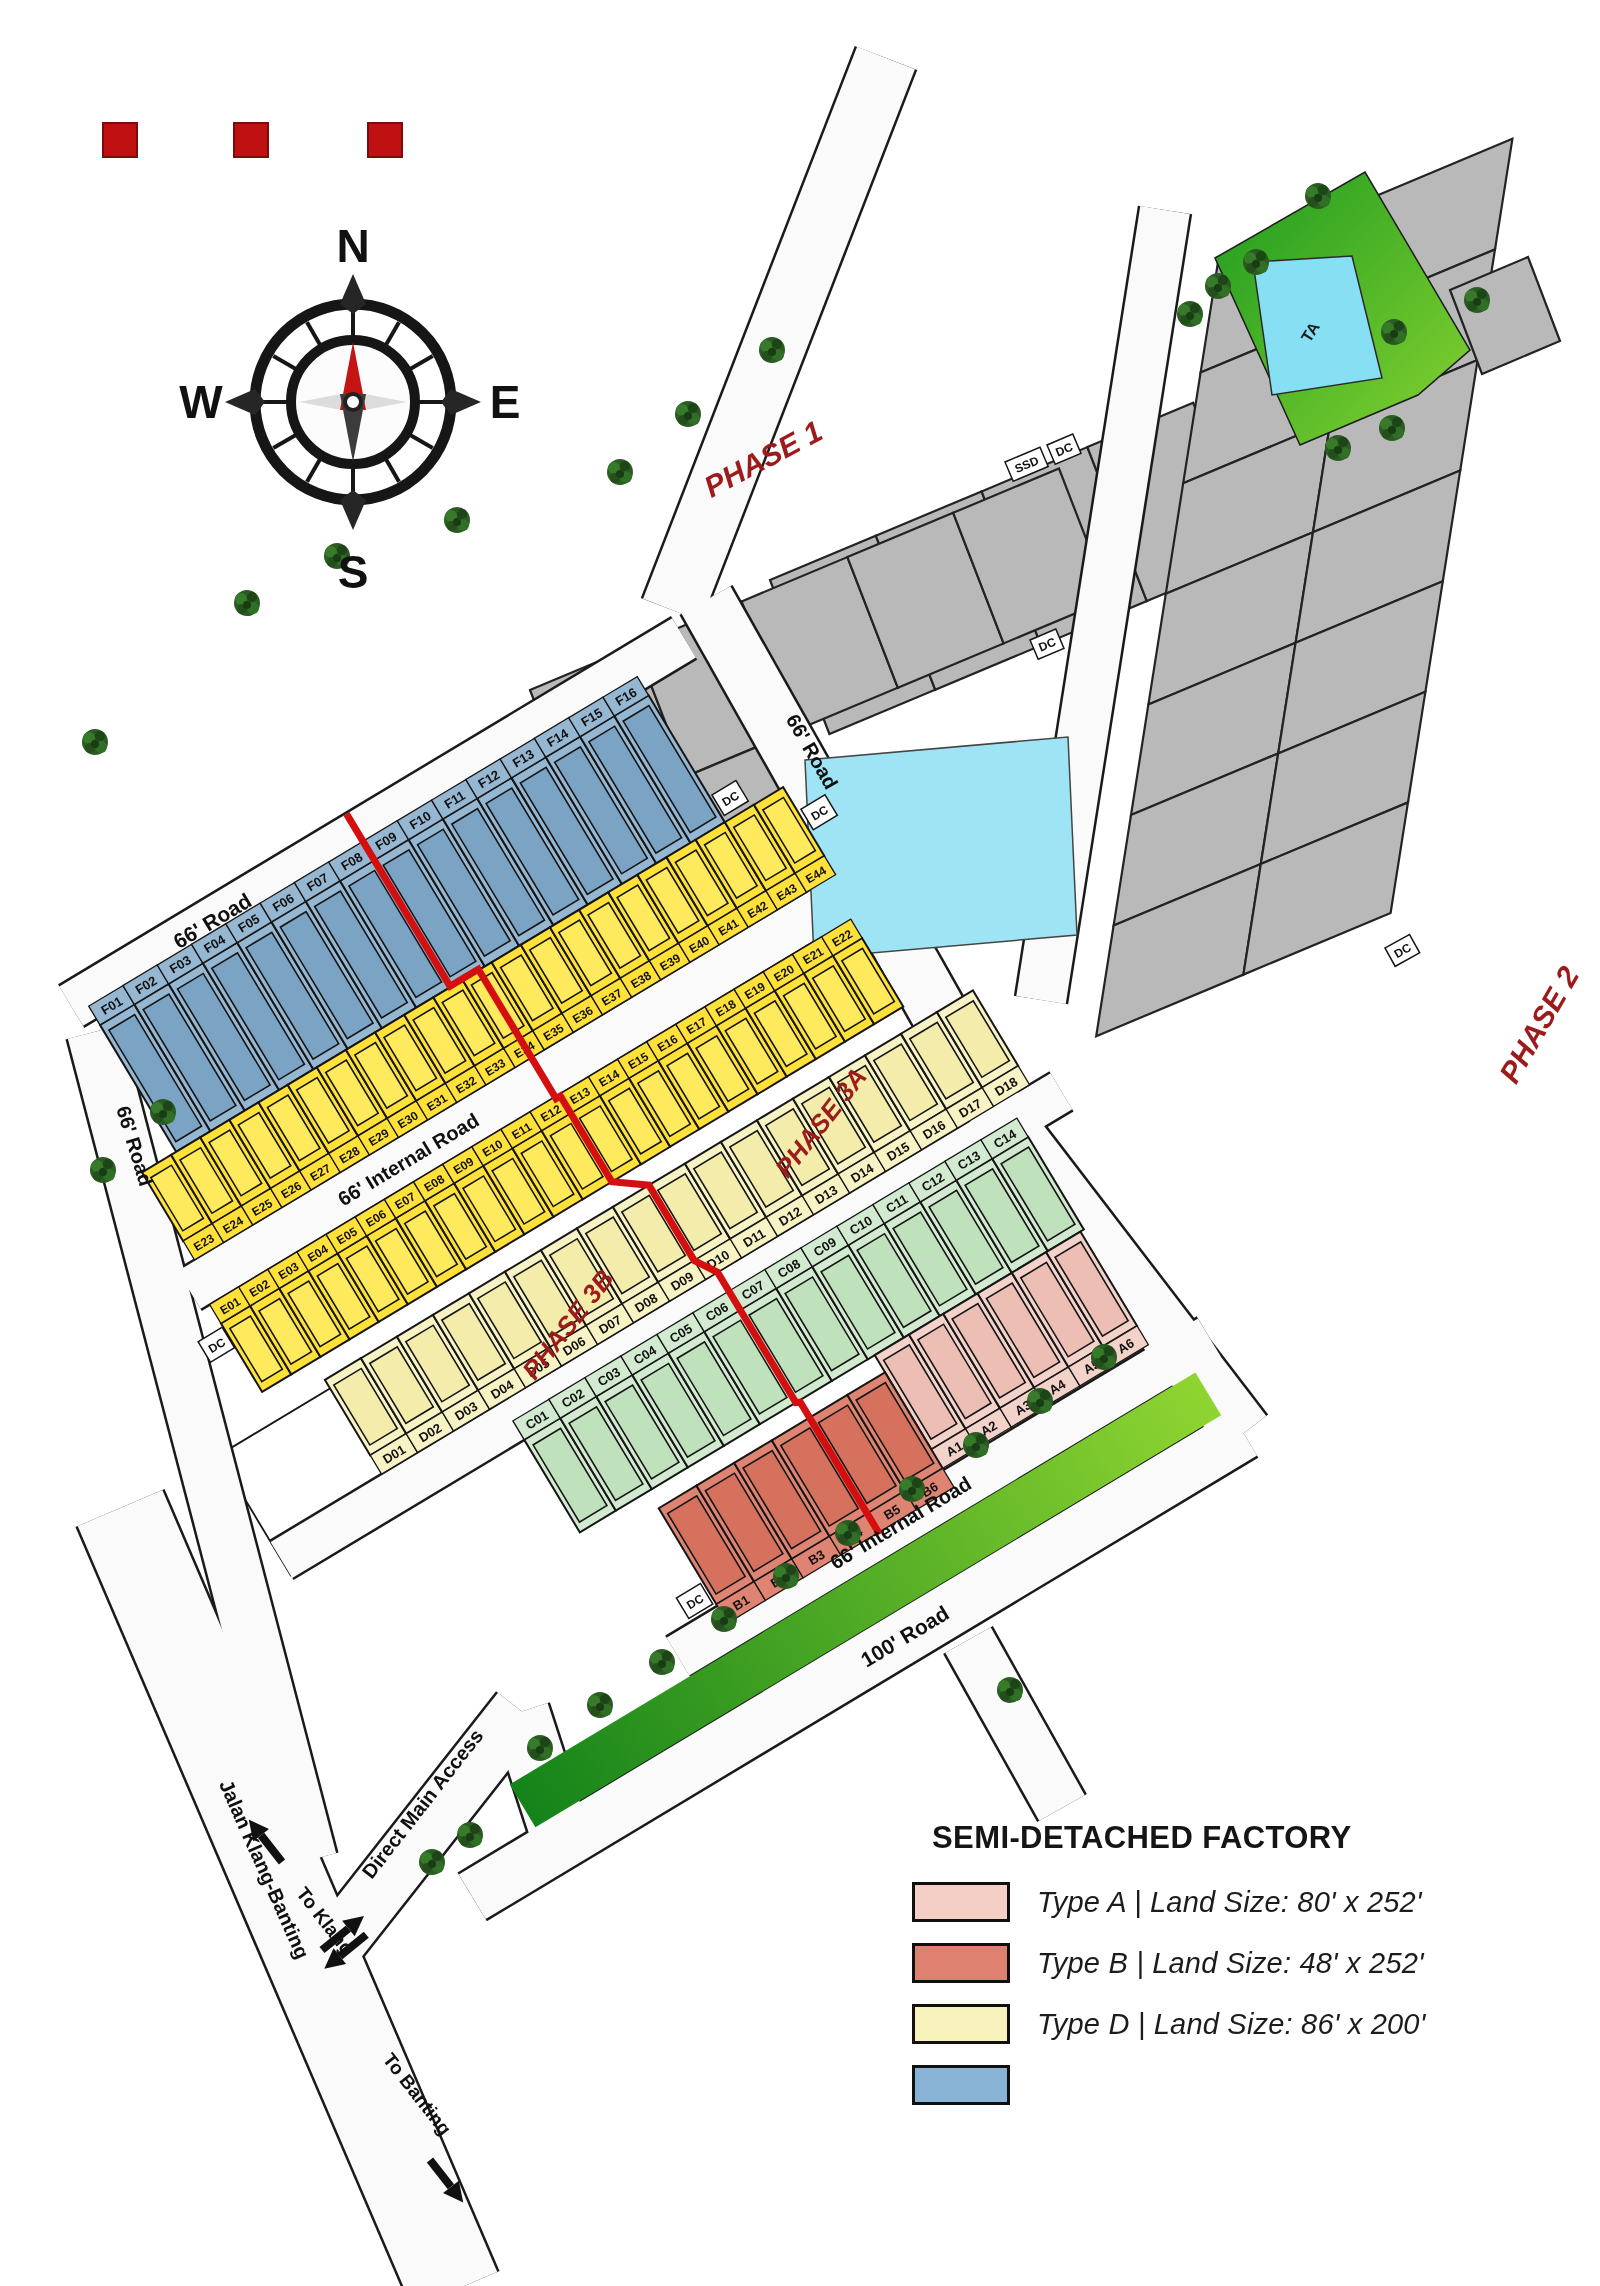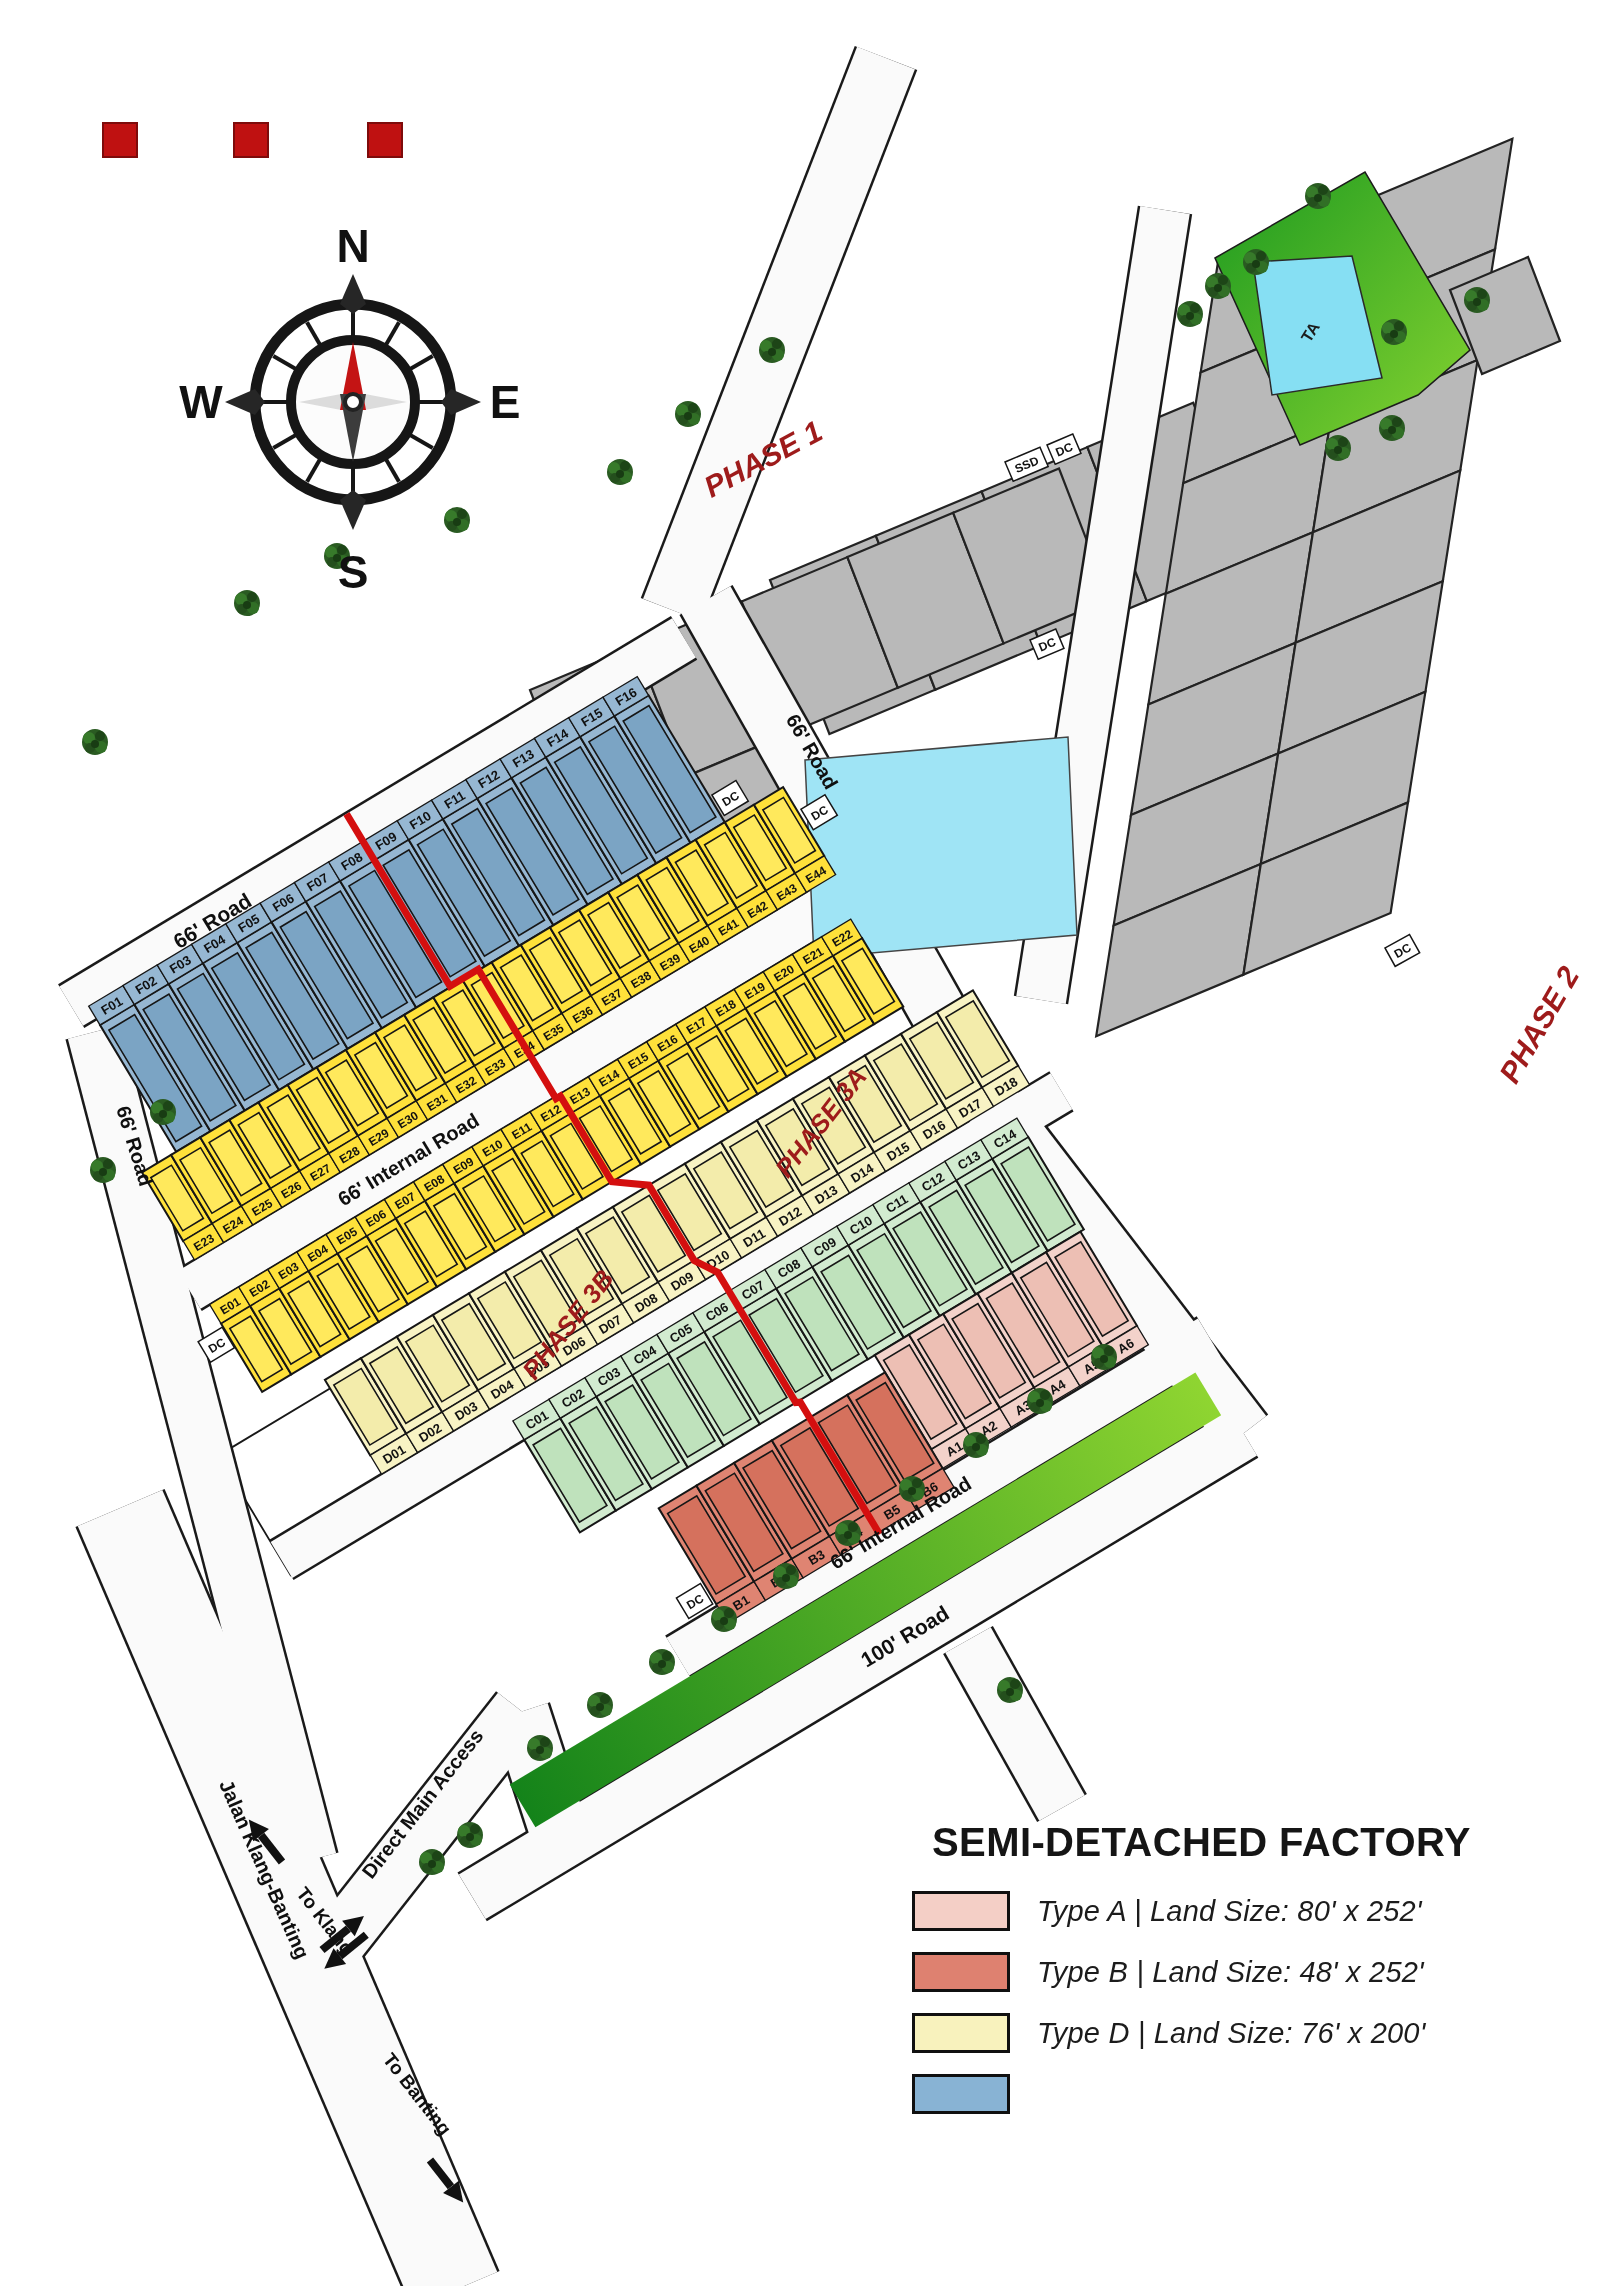--- a/index.html
+++ b/index.html
@@ -2,21 +2,21 @@
 <html><head>
 <meta charset="utf-8">
 <style>
   html,body{margin:0;padding:0;background:#ffffff;}
   .page{position:relative;width:1600px;height:2286px;background:#fff;overflow:hidden;
         font-family:"Liberation Sans",sans-serif;}
   #map-svg{position:absolute;left:0;top:0;}
   .logo-row{position:absolute;left:0;top:0;}
   .logo-square{position:absolute;width:36px;height:36px;top:122px;border:2px solid #7e0b0b;box-sizing:border-box;}
   .legend{position:absolute;left:912px;top:1820px;width:600px;}
-  .legend-title{font-size:40px;font-weight:bold;letter-spacing:.4px;color:#151515;margin:0 0 26px 20px;}
+  .legend-title{font-size:31px;font-weight:bold;letter-spacing:.4px;color:#151515;margin:0 0 26px 20px;}
   .legend-row{display:flex;align-items:center;margin-bottom:21px;}
   .legend-swatch{width:92px;height:34px;border:3px solid #101010;margin-right:27px;flex:0 0 auto;}
   .legend-label{font-size:29px;color:#1c1c1c;letter-spacing:.2px;white-space:nowrap;font-style:italic;}
   .compass-wrap{position:absolute;left:150px;top:210px;}
   text{font-family:"Liberation Sans",sans-serif;}
 </style>
 </head>
 <body>
 
 <div class="page">
@@ -675,21 +675,21 @@
         <div class="legend-row">
           <span class="legend-swatch" style="background: rgb(244, 207, 198);"></span>
           <span class="legend-label">Type A | Land Size: 80' x 252'</span>
         </div>
         <div class="legend-row">
           <span class="legend-swatch" style="background: rgb(222, 129, 112);"></span>
           <span class="legend-label">Type B | Land Size: 48' x 252'</span>
         </div>
         <div class="legend-row">
           <span class="legend-swatch" style="background: rgb(248, 242, 189);"></span>
-          <span class="legend-label">Type D | Land Size: 76' x 200'</span>
+          <span class="legend-label">Type D | Land Size: 86' x 200'</span>
         </div>
         <div class="legend-row">
           <span class="legend-swatch" style="background: rgb(136, 179, 212);"></span>
         </div>
       </div>
   </div>
 
 </div>
 
 </body></html>

